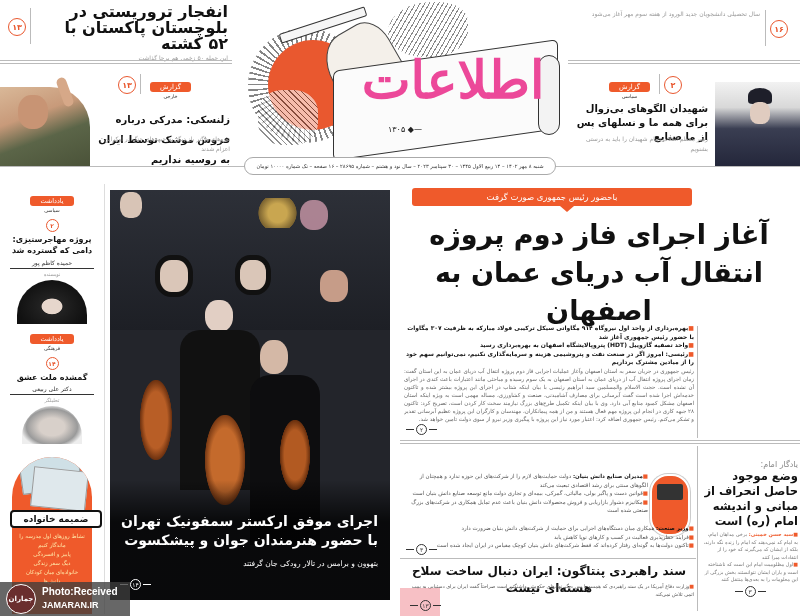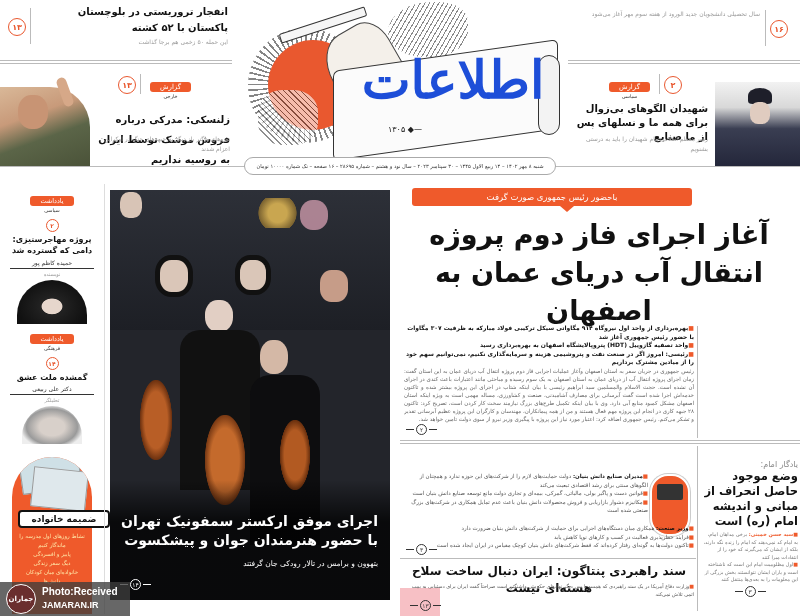--- a/index.html
+++ b/index.html
@@ -26,21 +26,21 @@
 
 <div class="page">
 
   <div class="abs" style="right:12px;top:6px;width:200px;">
     <div class="sub" style="font-size:6px;padding-right:28px;margin-top:2px;">سال تحصیلی دانشجویان جدید الورود از هفته سوم مهر آغاز می‌شود</div>
     <span class="pgnum abs" style="right:0;top:14px;">۱۶</span>
   </div>
   <div class="vline" style="right:34px;top:10px;height:36px;"></div>
 
   <div class="abs" style="left:8px;top:4px;width:220px;">
-    <div class="hdline" style="font-size:10px;line-height:16px;width:180px;margin-right:0;margin-left:auto;">انفجار تروریستی در بلوچستان پاکستان با ۵۲ کشته</div>
+    <div class="hdline" style="font-size:16px;line-height:16px;width:180px;margin-right:0;margin-left:auto;">انفجار تروریستی در بلوچستان پاکستان با ۵۲ کشته</div>
     <div class="sub" style="font-size:6px;width:180px;margin-left:auto;">این حمله ۵۰ زخمی هم برجا گذاشت</div>
     <span class="pgnum abs" style="left:0;top:14px;">۱۳</span>
   </div>
   <div class="vline" style="left:30px;top:8px;height:36px;"></div>
 
   <div class="dbl" style="left:0;width:232px;top:60px;"></div>
   <div class="dbl" style="right:0;width:232px;top:60px;"></div>
 
   <div class="abs" style="left:0;top:72px;width:232px;height:95px;">
 
@@ -78,21 +78,21 @@
     <div class="abs" style="left:10px;top:28px;width:115px;height:115px;border-radius:50%;background:repeating-conic-gradient(#222 0deg 2deg,#fff 2deg 6deg);opacity:.55;"></div>
     <div class="abs" style="left:30px;top:40px;width:90px;height:90px;border-radius:50%;background:#e9582f;"></div>
 
     <div class="abs" style="left:40px;top:20px;width:90px;height:10px;background:#f6f6f6;border:1px solid #333;transform:rotate(-18deg);border-radius:2px;"></div>
     <div class="abs" style="left:95px;top:25px;width:70px;height:95px;background:#f4f0ea;border:1px solid #444;border-radius:40% 30% 20% 50%;transform:rotate(-30deg);"></div>
     <div class="abs" style="left:150px;top:2px;width:80px;height:55px;background:repeating-linear-gradient(120deg,#555 0 1px,#fff 1px 4px);border-radius:60% 40% 50% 50%;opacity:.7;"></div>
     <div class="abs" style="left:20px;top:90px;width:60px;height:55px;background:repeating-linear-gradient(45deg,#444 0 1px,#fff 1px 4px);border-radius:40%;opacity:.6;"></div>
 
     <div class="abs" style="left:95px;top:55px;width:225px;height:90px;background:#fbfbfb;border:1.5px solid #333;transform:skewY(-8deg);border-radius:6px;"></div>
     <div class="abs" style="left:300px;top:55px;width:22px;height:80px;border:1.5px solid #333;border-radius:12px;background:#f3f3f3;"></div>
-    <div class="abs" style="left:120px;top:50px;width:190px;text-align:center;font-family:'DejaVu Serif',serif;font-size:52px;font-weight:bold;color:#1d4ed8;line-height:60px;">اطلاعات</div>
+    <div class="abs" style="left:120px;top:50px;width:190px;text-align:center;font-family:'DejaVu Serif',serif;font-size:52px;font-weight:bold;color:#ec4899;line-height:60px;">اطلاعات</div>
     <div class="abs" style="left:150px;top:125px;font-size:8px;color:#222;direction:ltr;">
       <span>۱۳۰۵</span> ◆—
     </div>
   </div>
 
   <div class="abs" style="left:0;width:800px;top:166px;height:1px;background:#bbb;"></div>
   <div class="abs" style="left:244px;top:157px;width:312px;height:18px;border:1px solid #aaa;border-radius:9px;background:#fff;font-size:5.2px;line-height:16px;text-align:center;color:#333;white-space:nowrap;overflow:hidden;">شنبه ۸ مهر ۱۴۰۲ – ۱۴ ربیع الاول ۱۴۴۵ – ۳۰ سپتامبر ۲۰۲۳ – سال نود و هشتم – شماره ۲۸۶۹۵ – ۱۶ صفحه – تک شماره ۱۰۰۰۰ تومان</div>
 
   <div class="abs" style="left:0;top:182px;width:104px;height:434px;border-left:none;">
     <div style="text-align:center;margin-top:6px;">
@@ -113,21 +113,21 @@
       <div style="font-size:6px;color:#333;margin-top:2px;">دکتر علی ربیعی</div>
       <div style="height:1px;background:#333;margin:2px 10px;"></div>
       <div style="font-size:5px;color:#999;">تحلیلگر</div>
       <div style="width:60px;height:38px;margin:3px auto 0;background:radial-gradient(ellipse at 50% 55%,#d8d0ca 30%,#9a9a9a 60%,#eee 75%);border-radius:30px 30px 0 0;"></div>
     </div>
 
     <div class="abs" style="left:12px;top:275px;width:80px;height:157px;background:#ef5a2b;border-radius:40px 40px 0 0;overflow:hidden;">
       <div class="abs" style="left:8px;top:-6px;width:60px;height:40px;background:#cfe0e6;transform:rotate(-8deg);border:1px solid #999;"></div>
       <div class="abs" style="left:20px;top:12px;width:55px;height:40px;background:#dfe8ec;transform:rotate(6deg);border:1px solid #999;"></div>
     </div>
-    <div class="abs" style="left:18px;top:328px;width:92px;height:18px;background:#fff;border:2px solid #111;border-radius:4px;font-size:9px;font-weight:bold;text-align:center;line-height:14px;">ضمیمه خانواده</div>
+    <div class="abs" style="left:10px;top:328px;width:92px;height:18px;background:#fff;border:2px solid #111;border-radius:4px;font-size:9px;font-weight:bold;text-align:center;line-height:14px;">ضمیمه خانواده</div>
     <div class="abs" style="left:14px;top:350px;width:76px;font-size:5.5px;line-height:9px;color:#ffe7a8;text-align:center;">
       <div>نشاط روزهای اول مدرسه را ماندگار کنیم</div>
       <div>پاییز و افسردگی</div>
       <div>دیگ سفر زندگی</div>
       <div>خانواده‌ای میان کودکان</div>
       <div>دانش‌ها</div>
     </div>
   </div>
   <div class="vline" style="left:104px;top:184px;height:430px;background:#ddd;"></div>
 

